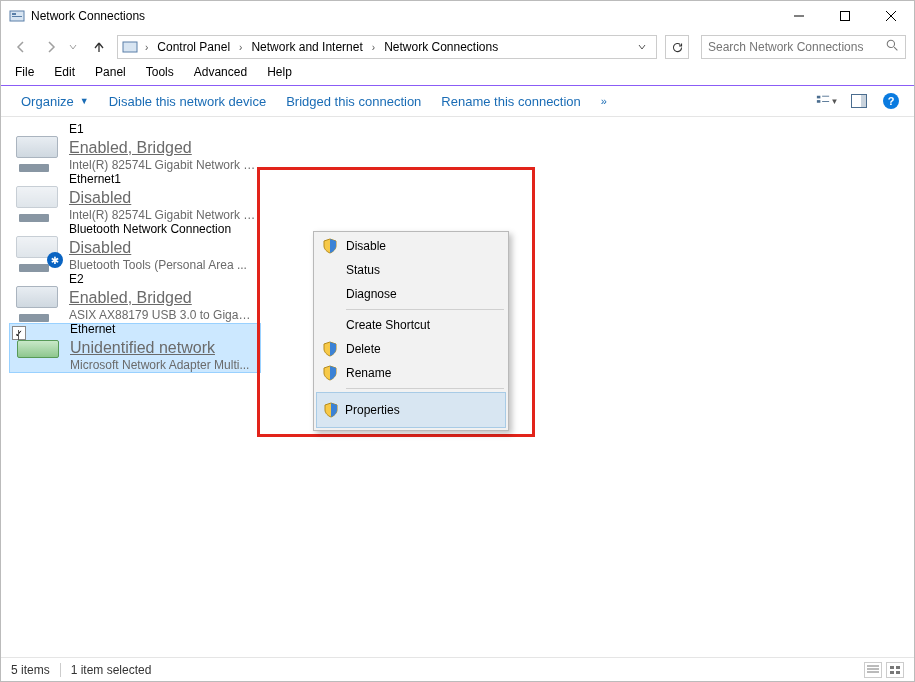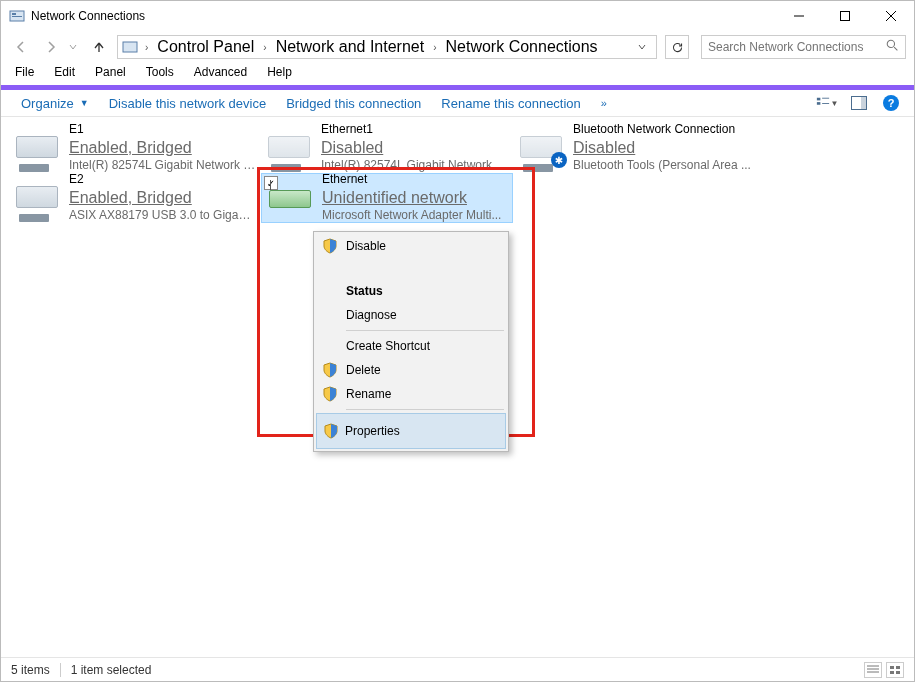--- a/index.html
+++ b/index.html
@@ -14,61 +14,61 @@
   .win-btn svg { width: 10px; height: 10px; }
   
   
   .navrow { height: 32px; display: flex; align-items: center; padding: 0 8px; gap: 6px; }
   .nav-arrow { width: 24px; height: 24px; display:flex; align-items:center; justify-content:center; color:#888;}
   .nav-arrow.enabled { color:#000;}
   .nav-sep-dropdown { width:12px; color:#888;}
   .breadcrumb { flex:1; height:24px; border:1px solid #ccc; display:flex; align-items:center; padding:0 4px; gap:1px; background:#fff;}
   .crumb-icon { width:16px; height:16px; display:inline-flex; align-items:center; justify-content:center; margin-right:2px;}
   .crumb-chev { padding:0 4px; color:#555; font-size:10px;}
-  .crumb-item { padding:2px 4px; font-size:16px; color:#000;}
+  .crumb-item { padding:2px 4px; font-size:12px; color:#000;}
   .bc-end-drop { margin-left:auto; padding:0 6px; color:#555;}
   .refresh-btn { width:24px; height:24px; border:1px solid #ccc; display:flex; align-items:center; justify-content:center; margin-left:2px; }
   .searchbox { width:205px; height:24px; border:1px solid #ccc; display:flex; align-items:center; padding:0 6px; margin-left:6px;}
   .searchbox input { border:none; outline:none; flex:1; font-size:12px; color:#777; background:transparent;}
   .search-icon { color:#555; }
   
   
   .menubar { height:22px; display:flex; padding:0 4px; gap:0;}
   .menu-item { padding:2px 10px; font-size:12px; color:#000;}
   
   
-  .toolbar { height:32px; background:#fff; border-top:5px solid #8b5cf6; border-bottom:1px solid #e5e5e5; display:flex; align-items:center; padding:0 10px;}
+  .toolbar { height:32px; background:#fff; border-top:1px solid #8b5cf6; border-bottom:1px solid #e5e5e5; display:flex; align-items:center; padding:0 10px;}
   .tb-item { color:#1a6cb5; font-size:13px; padding:4px 10px; display:flex; align-items:center; gap:4px;}
   .tb-item.drop .caret { font-size:9px; margin-left:2px;}
   .tb-chevron { color:#1a6cb5; padding:0 10px; font-size:11px;}
   .tb-spacer { flex:1;}
   .tb-right { display:flex; align-items:center; gap:6px;}
   .tb-iconbtn { width:26px; height:24px; display:flex; align-items:center; justify-content:center; color:#444;}
   .tb-iconbtn .mini-caret{ font-size:8px; margin-left:1px; color:#555;}
   .help-icon { width:16px; height:16px; border-radius:50%; background:#0a7be0; color:#fff; display:flex; align-items:center; justify-content:center; font-size:11px; font-weight:bold; }
   
   
   .content { position:relative; height:calc(100% - 30px - 32px - 22px - 32px - 24px); padding:6px 8px; }
-  .conn-grid { display:flex; flex-wrap:wrap; }
+  .conn-grid { display:flex; flex-wrap:wrap;flex-direction:column; }
   .conn-item { width:252px; height:50px; display:flex; align-items:center; padding:2px 4px; gap:8px; position:relative;}
   .conn-item.selected { background:#cce8ff; border:1px solid #99d1ff;}
   .conn-icon { width:48px; height:36px; flex-shrink:0; position:relative;}
   .conn-text { display:flex; flex-direction:column; line-height:1.3; overflow:hidden;}
   .conn-name { color:#000; font-size:12px; white-space:nowrap;}
   .conn-status { color:#6a6a6a; font-size:16px; white-space:nowrap;text-decoration:underline;}
   .conn-device { color:#6a6a6a; font-size:12px; white-space:nowrap; overflow:hidden; text-overflow:ellipsis; max-width:190px;}
   .checkbox-overlay { position:absolute; top:2px; left:2px; width:14px; height:14px; border:1px solid #888; background:#fff; display:flex; align-items:center; justify-content:center; font-size:10px;}
   
   .highlight-box { position:absolute; border:3px solid #e2231a; pointer-events:none;}
   
   
   .ctxmenu { position:absolute; width:196px; background:#f2f2f2; border:1px solid #b9b9b9; box-shadow:3px 3px 6px rgba(0,0,0,0.25); padding:2px;}
   .ctx-item { height:24px; display:flex; align-items:center; padding:0 8px 0 30px; position:relative; font-size:12px;}
   .ctx-item.hover { background:#d8e6f2; border:1px solid #a8cbe6; padding-left:28px; height:36px;}
-  .ctx-item.bold { font-weight:700;margin-top:21px;}
+  .ctx-item.bold { font-weight:400;}
   .ctx-sep { height:1px; background:#d0d0d0; margin:3px 2px 3px 30px;}
   .ctx-shield { position:absolute; left:6px; width:16px; height:16px; }
   
   
   .statusbar { position:absolute; bottom:0; left:0; right:0; height:24px; border-top:1px solid #e5e5e5; display:flex; align-items:center; padding:0 10px; font-size:12px; color:#333; background:#fff;}
   .status-sep { width:1px; height:14px; background:#ccc; margin:0 10px;}
   .status-right { margin-left:auto; display:flex; gap:4px; align-items:center;}
   .view-toggle { width:18px; height:16px; border:1px solid #ccc; display:flex; align-items:center; justify-content:center; font-size:9px; color:#555;}
   
   

